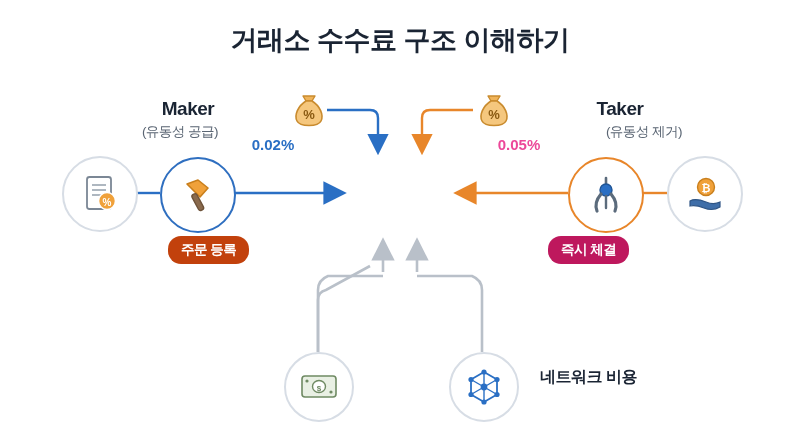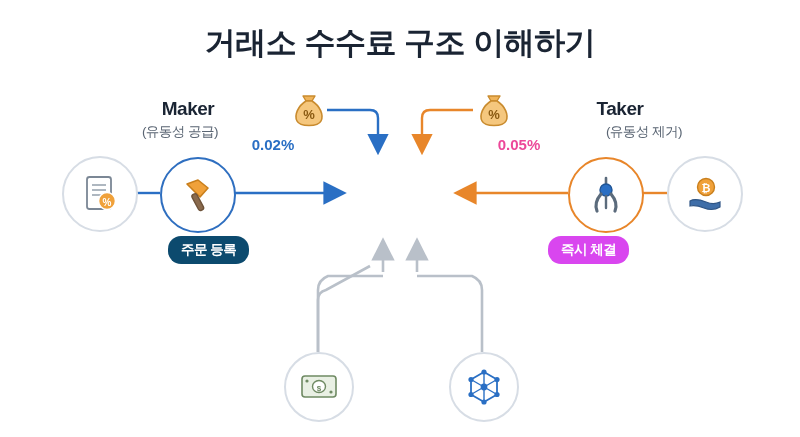--- a/index.html
+++ b/index.html
@@ -8,21 +8,21 @@
     background:#ffffff;
     font-family:"Liberation Sans","DejaVu Sans",sans-serif;
     overflow:hidden;
     position:relative;
   }
   .canvas{position:absolute;left:0;top:0;width:800px;height:437px;}
   svg.layer{position:absolute;left:0;top:0;width:800px;height:437px;}
 
   .title{
     position:absolute;left:0;top:22px;width:800px;text-align:center;
-    font-size:31px;font-weight:bold;color:#1a2433;letter-spacing:-0.5px;
+    font-size:27px;font-weight:bold;color:#1a2433;letter-spacing:-0.5px;
   }
 
   .node{position:absolute;}
 
   
   .bubble{
     position:absolute;border-radius:50%;background:#ffffff;
     border:2px solid #d7dde5;
     display:flex;align-items:center;justify-content:center;
   }
@@ -48,22 +48,22 @@
   .fee-label{
     position:absolute;text-align:center;font-size:15px;font-weight:bold;width:110px;
   }
   .fee-maker{color:#2a6fc4;}
   .fee-taker{color:#ec4899;}
 
   .pill{
     position:absolute;border-radius:13px;color:#fff;font-size:13.5px;font-weight:bold;
     padding:5px 13px;letter-spacing:-0.5px;white-space:nowrap;
   }
-  .pill.blue{background:#0c4a6e;text-align:center;}
-  .pill.orange{background:#d946ef;}
+  .pill.blue{background:#c2410c;text-align:center;}
+  .pill.orange{background:#be185d;}
 
   .bottom-label{
     position:absolute;font-size:16px;font-weight:bold;color:#1a2433;
     letter-spacing:-0.5px;white-space:nowrap;
   }
 </style>
 </head>
 <body>
 
 <div class="canvas">
@@ -192,14 +192,15 @@
       <circle cx="19" cy="19" r="3.4" fill="#2a6fc4"></circle>
       <circle cx="19" cy="4" r="2.6" fill="#2a6fc4"></circle>
       <circle cx="32" cy="11.5" r="2.6" fill="#2a6fc4"></circle>
       <circle cx="32" cy="26.5" r="2.6" fill="#2a6fc4"></circle>
       <circle cx="19" cy="34" r="2.6" fill="#2a6fc4"></circle>
       <circle cx="6" cy="26.5" r="2.6" fill="#2a6fc4"></circle>
       <circle cx="6" cy="11.5" r="2.6" fill="#2a6fc4"></circle>
     </svg>
   </div>
 
+  <div class="bottom-label" style="left:540px;top:367px;">네트워크 비용</div>
 
 </div>
 
 </body></html>

